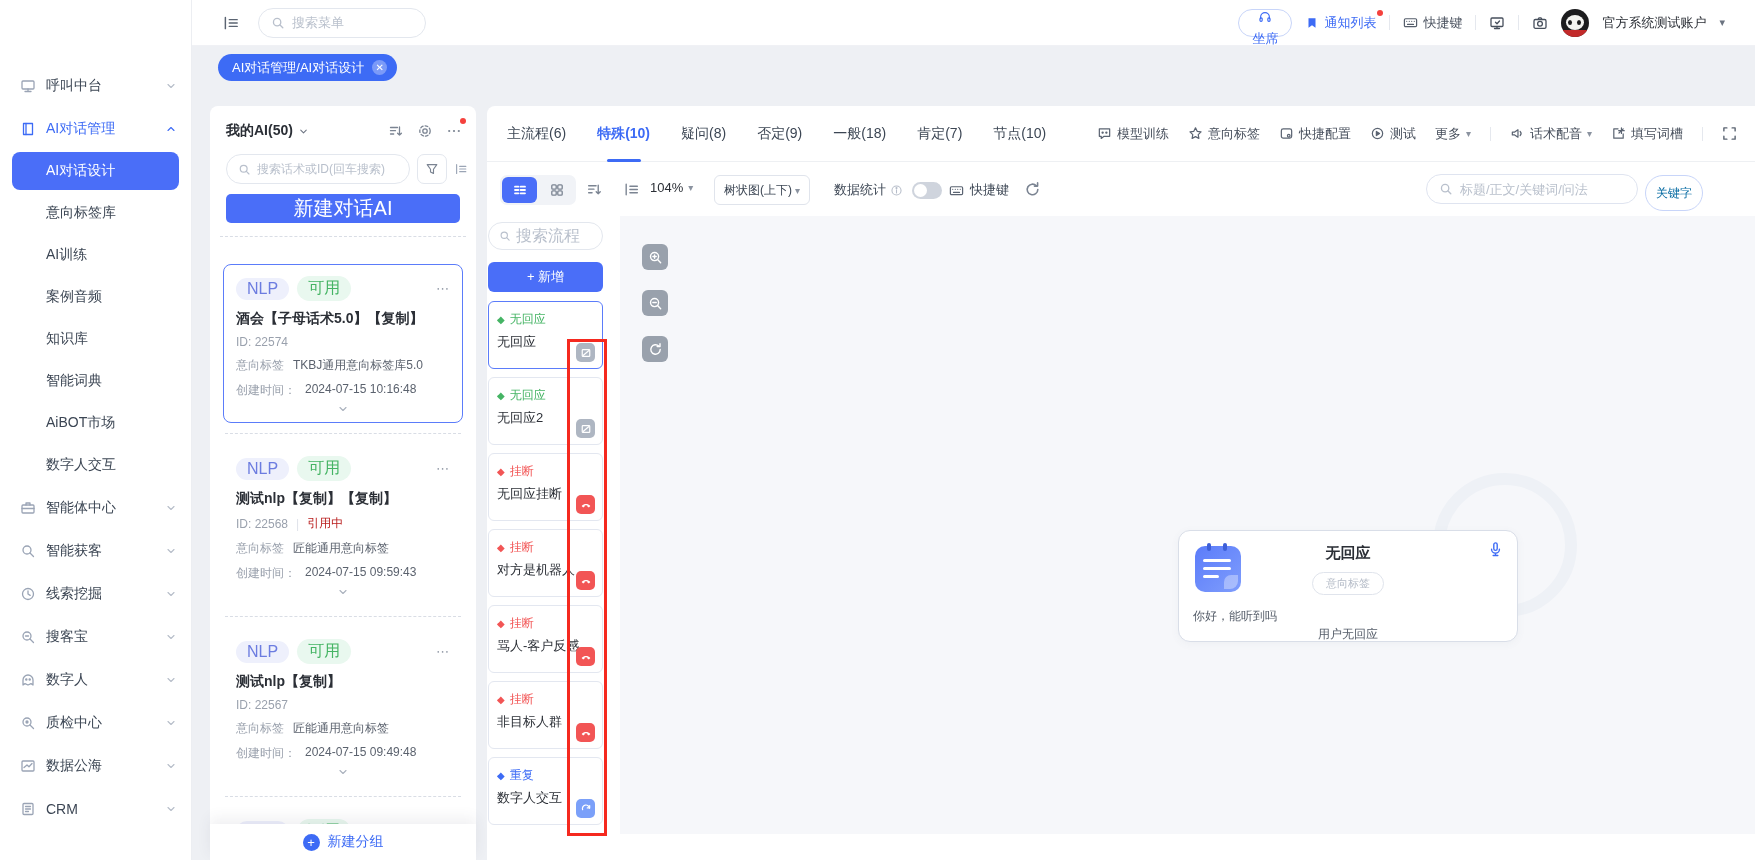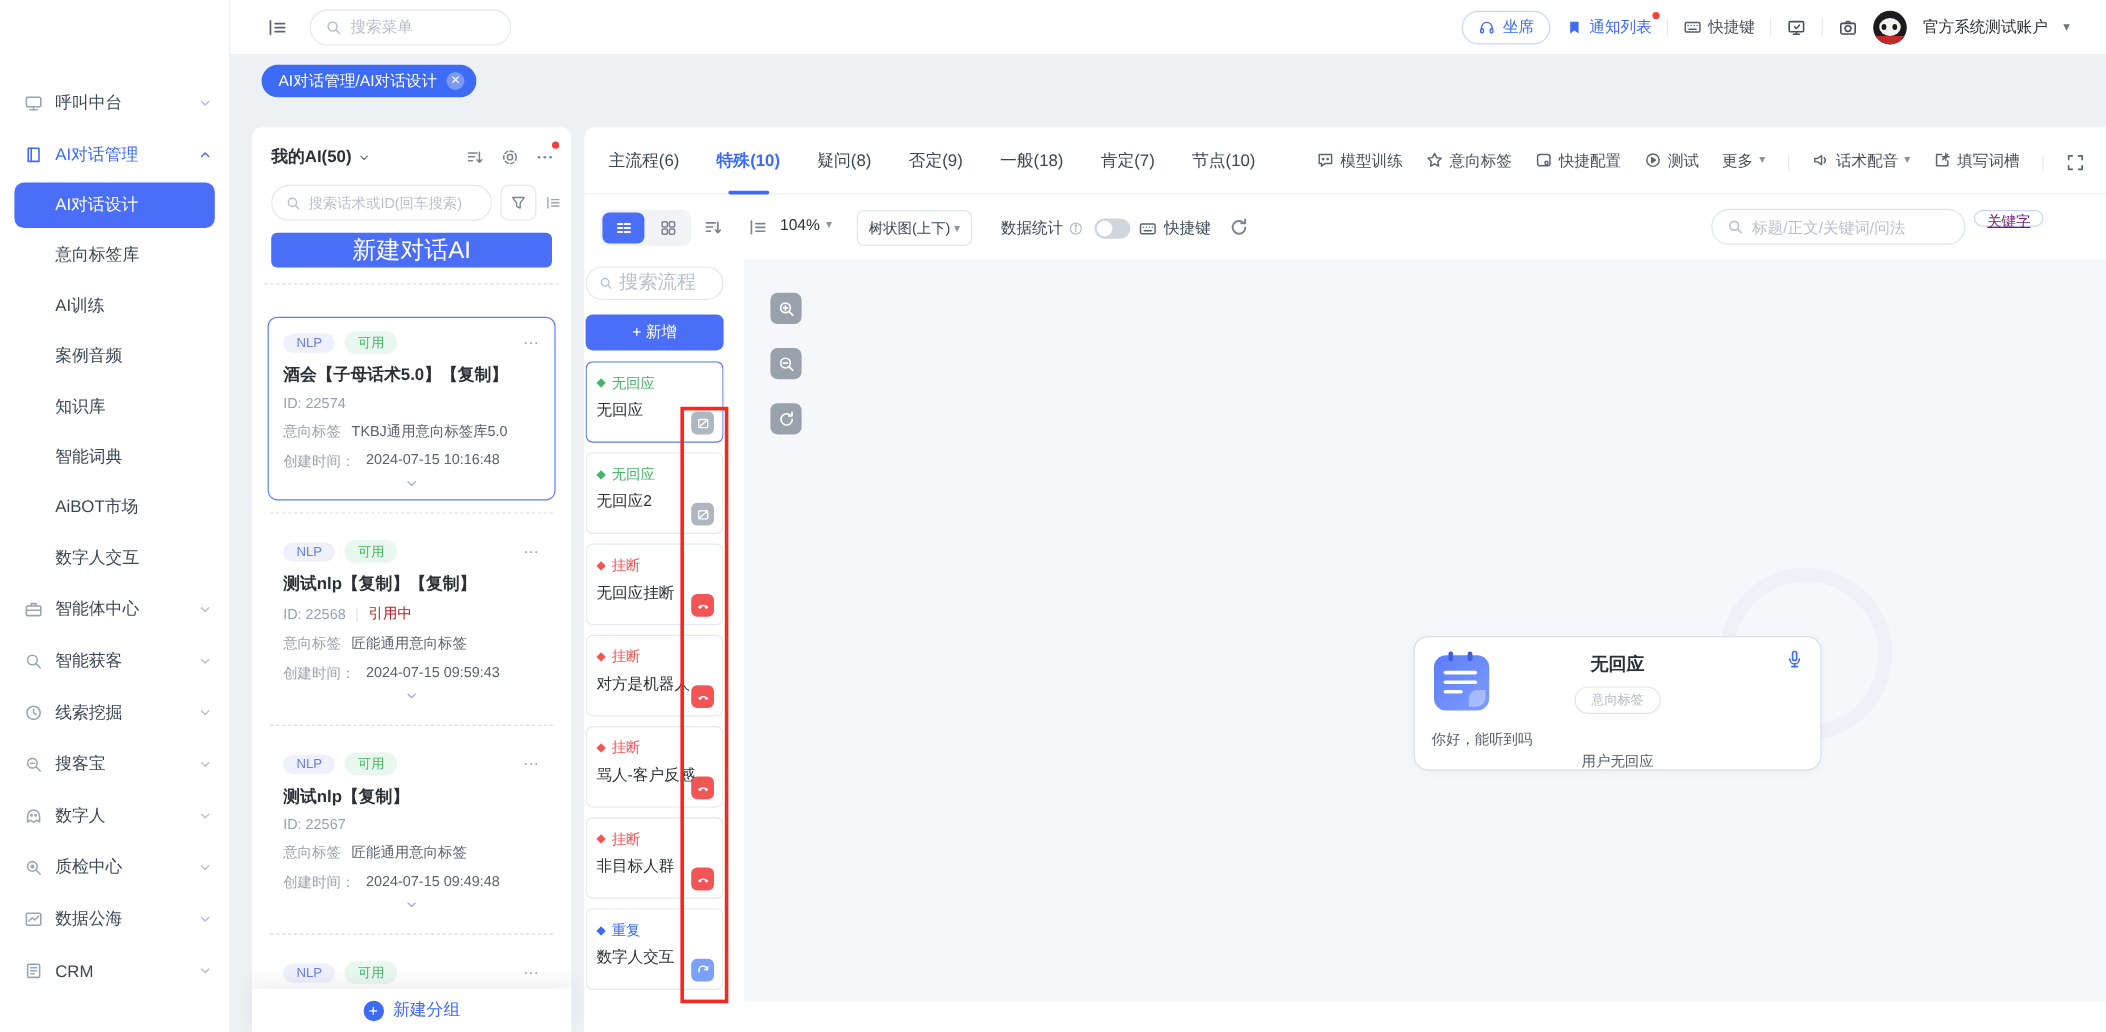--- a/index.html
+++ b/index.html
@@ -19,21 +19,21 @@
   .side-sub { height:42px; display:flex; align-items:center; padding-left:46px; color:#3c4654; cursor:pointer; font-size:14px; }
   .side-sub.active { background:#4a6ef8; color:#fff; border-radius:8px; margin:2px 12px; height:38px; padding-left:34px; }
 
   
   .topbar { position:absolute; left:192px; right:0; top:0; height:46px; background:#fff; border-bottom:1px solid #f0f1f5; display:flex; align-items:center; padding:0 30px 0 30px; z-index:15; }
   .tb-burger { color:#5b6472; width:18px; height:18px; margin-right:18px; cursor:pointer; }
   .tb-search { width:168px; height:30px; border:1px solid #e3e7ee; border-radius:999px; display:flex; align-items:center; padding:0 12px; gap:7px; color:#b9c0cc; }
   .tb-search input { border:0; outline:0; width:100%; font-size:13px; color:#444; background:transparent; }
   .tb-search input::placeholder { color:#b9c0cc; }
   .tb-right { margin-left:auto; display:flex; align-items:center; gap:13px; }
-  .seat-pill { height:28px; border:1px solid #c8d5f9; border-radius:999px; color:#3d6bf5; display:flex; align-items:center; gap:6px; padding:0 13px; font-size:13px; cursor:pointer; }
+  .seat-pill { height:28px; border:1px solid #c8d5f9; border-radius:999px; color:#3d6bf5; display:flex; align-items:center; gap:6px; padding:0 13px; font-size:13px; cursor:pointer;flex-direction:column; }
   .seat-pill .ic { color:#3d6bf5; width:14px; height:14px; }
   .notify { color:#3d6bf5; display:flex; align-items:center; gap:5px; font-size:13px; position:relative; cursor:pointer; }
   .notify .ic { width:14px; height:14px; }
   .notify .dot { position:absolute; right:-7px; top:-4px; width:6px; height:6px; border-radius:50%; background:#f5413d; }
   .tb-div { width:1px; height:15px; background:#e5e8ee; }
   .tb-item { display:flex; align-items:center; gap:5px; color:#474f5c; font-size:13px; cursor:pointer; }
   .tb-item .ic { width:15px; height:15px; color:#555e6b; }
   .avatar { width:28px; height:28px; border-radius:50%; background:#1c1c1e; position:relative; overflow:hidden; flex:none; cursor:pointer; }
   .avatar .face { position:absolute; left:5px; top:6px; width:18px; height:15px; border-radius:50%; background:#f3f3f0; }
   .avatar .eye { position:absolute; width:4px; height:5px; border-radius:50%; background:#1c1c1e; top:11px; }
@@ -61,21 +61,21 @@
   .mp-search .inp input::placeholder { color:#b9c0cc; }
   .mp-search .fbtn { width:30px; height:30px; border:1px solid #e3e7ee; border-radius:7px; display:flex; align-items:center; justify-content:center; color:#7b8492; cursor:pointer; }
   .mp-search .clps { width:14px; height:14px; color:#9aa4b5; cursor:pointer; }
   .new-ai { margin:10px 16px 0; height:29px; background:#4a6ef8; border:0; color:#fff; width:234px; border-radius:5px; font-size:20px; cursor:pointer; }
   .mp-dash { border-top:1px dashed #d9dde5; margin:13px 10px 0; }
   .cards { position:absolute; left:0; right:0; top:153px; bottom:36px; overflow:hidden; padding:5px 13px 0; }
   .ai-card { position:relative; border:1px solid transparent; border-radius:8px; padding:11px 12px 4px; }
   .ai-card.selected { border-color:#5b7cfa; }
   .card-dash { border-top:1px dashed #d9dde5; margin:10px 2px; }
   .badges { display:flex; gap:8px; align-items:center; }
-  .badge { font-size:11px; border-radius:999px; padding:2px 11px; }
+  .badge { font-size:16px; border-radius:999px; padding:2px 11px; }
   .badge.b-nlp { background:#eef0fc; color:#6c7ce0; }
   .badge.b-ok { background:#e9f8ef; color:#45b464; }
   .card-more { margin-left:auto; color:#9aa1ad; letter-spacing:1px; cursor:pointer; font-size:13px; }
   .card-title { margin-top:9px; font-size:14px; font-weight:bold; color:#2b2f36; }
   .card-id { margin-top:7px; font-size:12px; color:#9aa1ad; display:flex; align-items:center; gap:8px; }
   .card-id .sep { color:#dfe3ea; }
   .card-id .quoted { color:#b91c1c; }
   .card-kv { margin-top:8px; font-size:12px; color:#9aa1ad; display:flex; gap:9px; }
   .card-kv .v { color:#5b626e; }
   .card-chev { text-align:center; color:#aab1bd; margin-top:3px; height:16px; cursor:pointer; }
@@ -84,21 +84,21 @@
   .mp-foot .plus { width:17px; height:17px; border-radius:50%; background:#3d6bf5; color:#fff; display:flex; align-items:center; justify-content:center; font-size:13px; }
   .mp-foot .txt { color:#3d6bf5; font-size:14px; }
 
   
   .main-panel { position:absolute; left:487px; top:106px; right:0; bottom:0; background:#fff; border-radius:8px 0 0 0; z-index:5; }
   .tabs-bar { position:absolute; left:0; right:0; top:0; height:56px; border-bottom:1px solid #eef0f3; display:flex; align-items:center; padding:0 18px 0 20px; }
   .tabs { display:flex; gap:31px; }
   .tab { position:relative; font-size:14px; color:#3c4654; height:56px; display:flex; align-items:center; cursor:pointer; }
   .tab.active { color:#3d6bf5; font-weight:bold; }
   .tab.active::after { content:""; position:absolute; left:50%; transform:translateX(-50%); bottom:0; width:34px; height:3px; border-radius:2px; background:#3d6bf5; }
-  .wb-tools { margin-left:auto; display:flex; align-items:flex-end; gap:19px; }
+  .wb-tools { margin-left:auto; display:flex; align-items:center; gap:19px; }
   .wb-tool { display:flex; align-items:center; gap:5px; font-size:13px; color:#474f5c; cursor:pointer; white-space:nowrap; }
   .wb-tool .ic { width:15px; height:15px; color:#5b6472; }
   .wb-tool .caret { font-size:10px; color:#8b93a0; }
   .wb-div { width:1px; height:14px; background:#e5e8ee; }
 
   .tools-row { position:absolute; left:0; right:0; top:56px; height:54px; }
   .seg-group { position:absolute; left:13px; top:13px; height:30px; background:#f1f3f7; border-radius:7px; display:flex; align-items:center; padding:2px; gap:2px; }
   .seg-btn { width:35px; height:26px; border-radius:6px; display:flex; align-items:center; justify-content:center; color:#7b8492; cursor:pointer; }
   .seg-btn.active { background:#4a6ef8; color:#fff; }
   .t-ic { position:absolute; top:19px; width:17px; height:17px; color:#7b8492; cursor:pointer; }
@@ -108,21 +108,21 @@
   .stats { position:absolute; left:347px; top:19px; display:flex; align-items:center; gap:4px; font-size:13px; color:#3c4654; }
   .stats .ic { width:13px; height:13px; color:#b6bdc9; }
   .toggle { width:30px; height:17px; background:#cfd4dd; border-radius:999px; position:relative; margin-left:5px; cursor:pointer; }
   .toggle .knob { position:absolute; left:2px; top:2px; width:13px; height:13px; border-radius:50%; background:#fff; }
   .hotkey { position:absolute; left:462px; top:19px; display:flex; align-items:center; gap:6px; font-size:13px; color:#3c4654; cursor:pointer; }
   .hotkey .ic { width:15px; height:15px; color:#5b6472; }
   .t-refresh { left:537px; }
   .flow-search-top { position:absolute; right:117px; top:12px; width:212px; height:30px; border:1px solid #dfe4f0; border-radius:999px; display:flex; align-items:center; gap:7px; padding:0 12px; color:#b9c0cc; background:#fff; }
   .flow-search-top input { border:0; outline:0; width:100%; font-size:13px; background:transparent; }
   .flow-search-top input::placeholder { color:#b9c0cc; }
-  .kw-btn { position:absolute; right:52px; top:13px; width:58px; height:14px; border:1px solid #c8d5f9; background:#fff; border-radius:999px; color:#701a75; font-size:12px; cursor:pointer;text-decoration:underline; }
+  .kw-btn { position:absolute; right:52px; top:13px; width:58px; height:36px; border:1px solid #c8d5f9; background:#fff; border-radius:999px; color:#0369a1; font-size:12px; cursor:pointer; }
 
   
   .flow-panel { position:absolute; left:0; top:110px; width:133px; bottom:0; background:#fff; z-index:6; }
   .fp-search { position:absolute; left:1px; top:6px; width:115px; height:28px; border:1px solid #e3e7ee; border-radius:999px; display:flex; align-items:center; gap:5px; padding:0 10px; color:#b9c0cc; }
   .fp-search input { border:0; outline:0; width:100%; font-size:16px; background:transparent; }
   .fp-search input::placeholder { color:#b9c0cc; }
   .fp-add { position:absolute; left:1px; top:46px; width:115px; height:30px; background:#4a6ef8; color:#fff; border:0; border-radius:6px; font-size:13px; cursor:pointer; }
   .fp-items { position:absolute; left:1px; top:85px; width:115px; bottom:0; overflow:hidden; }
   .flow-item { position:relative; width:115px; height:68px; border:1px solid #e3e7f0; border-radius:6px; margin-bottom:8px; padding:9px 8px; cursor:pointer; background:#fff; }
   .flow-item.selected { border-color:#5b7cfa; }

